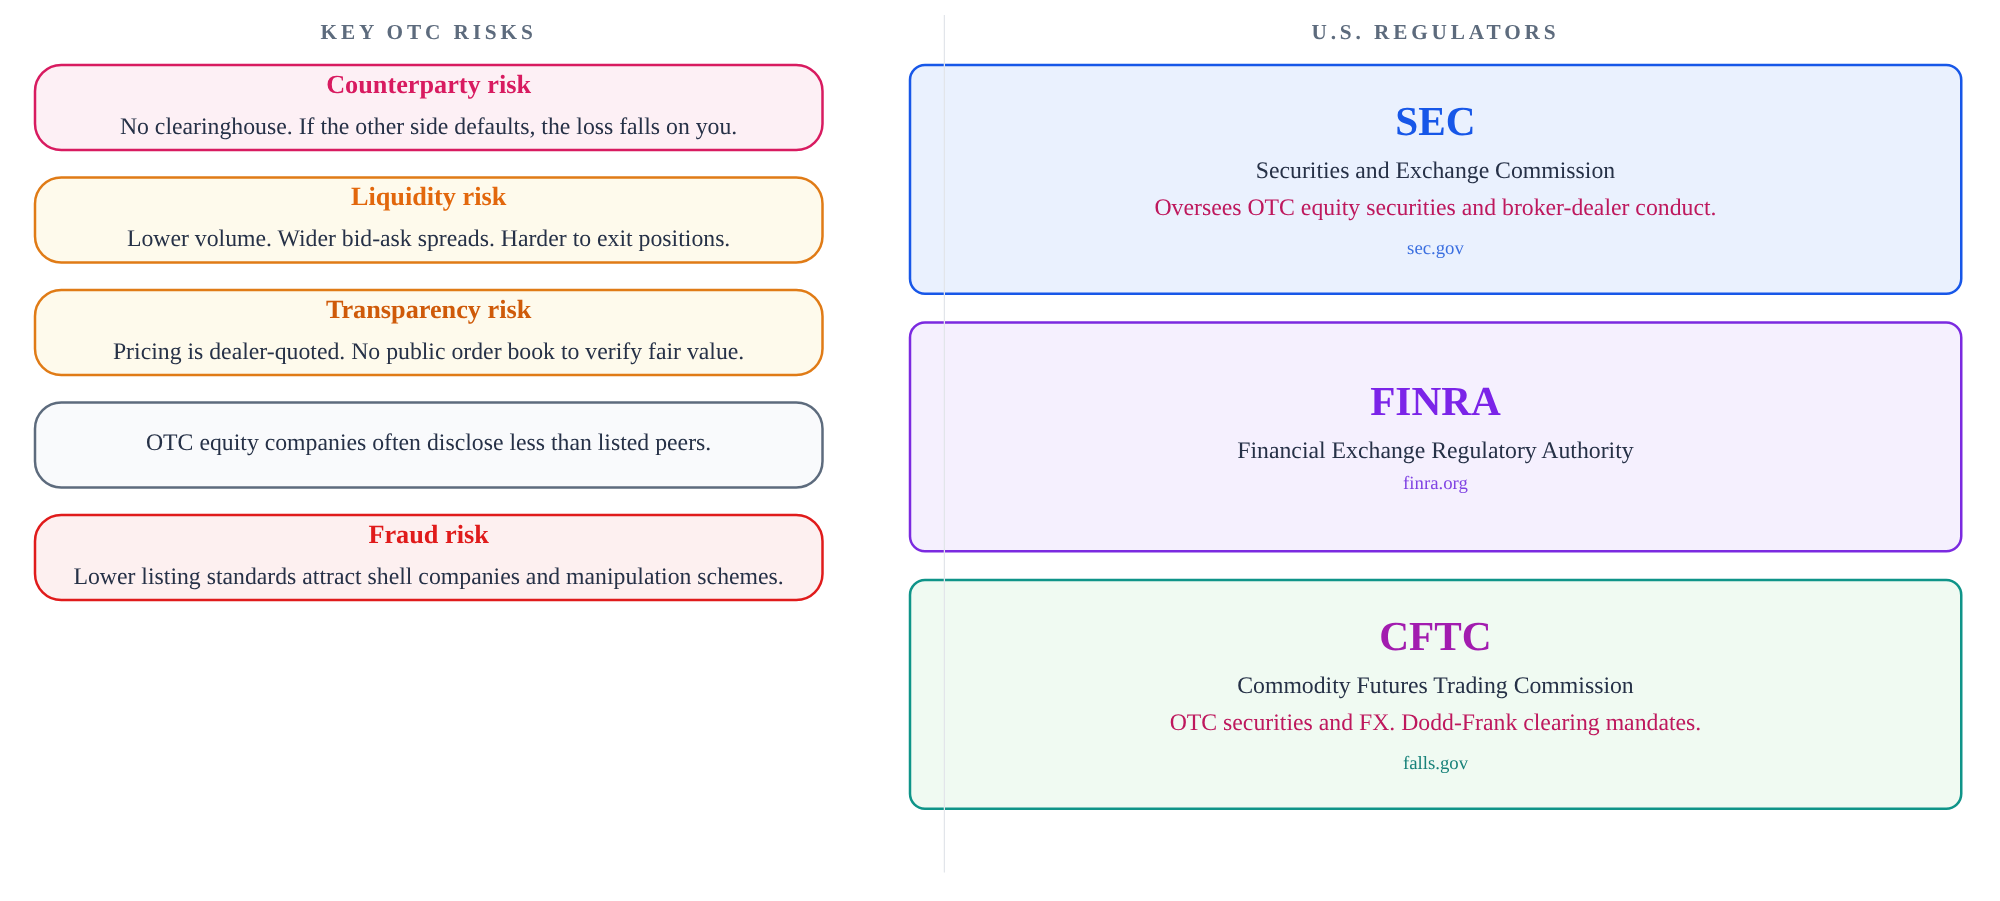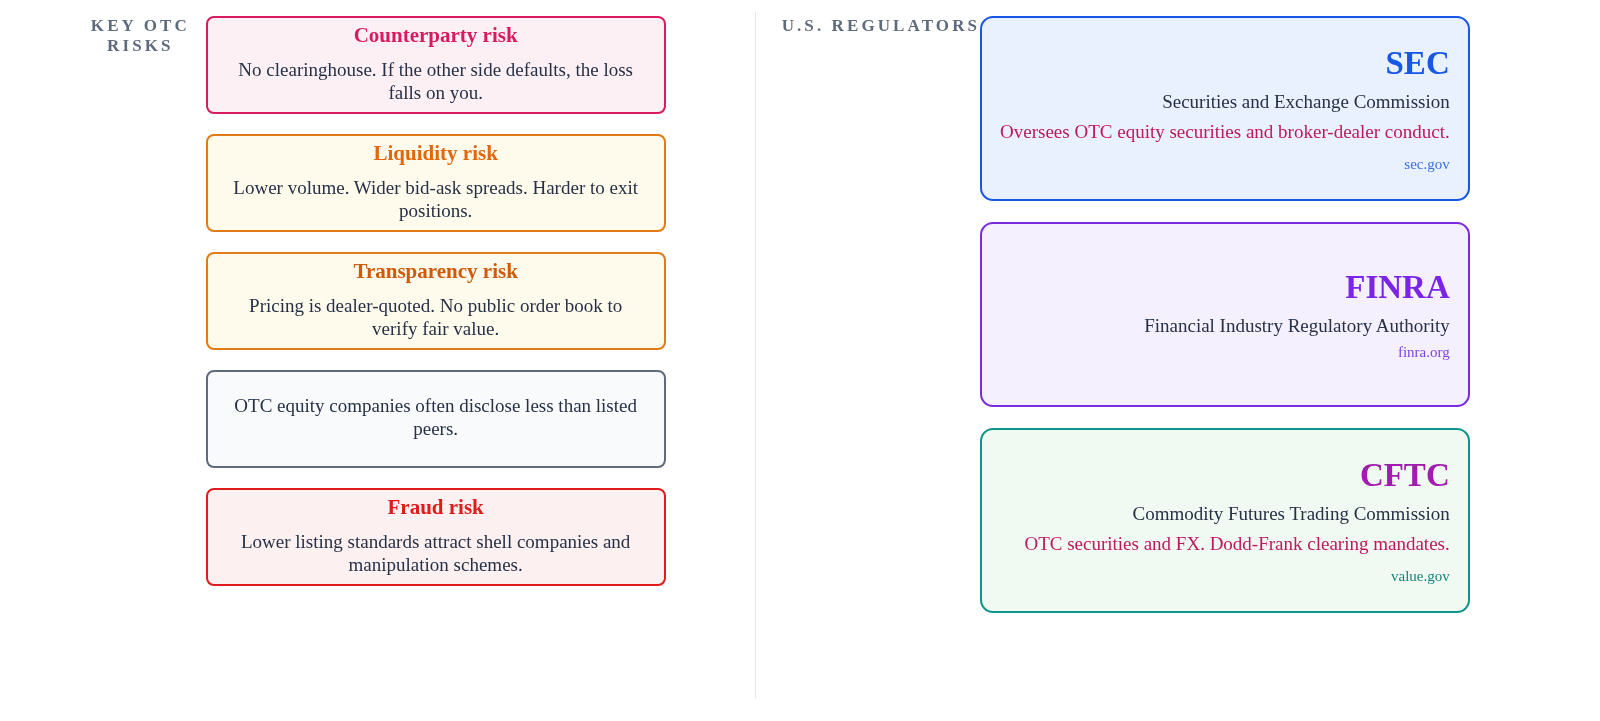--- a/index.html
+++ b/index.html
@@ -24,22 +24,21 @@
     position: absolute;
     left: 755px;
     top: 12px;
     width: 1px;
     height: 686px;
     background: #e2e5ea;
   }
   .column {
     box-sizing: border-box;
     display: flex;
-    flex-direction: row;
-    margin-left: 48px;
+    flex-direction: column;
   }
   .col-left {
     width: 755px;
     padding: 16px 44px 0 27px;
   }
   .col-right {
     width: 967px;
     padding: 16px 30px 0 24px;
   }
   .section-title {
@@ -52,27 +51,27 @@
     margin: 0 0 15px 0;
     text-transform: uppercase;
   }
   .col-right .section-title {
     margin-bottom: 15px;
   }
 
   
   .risk-card {
     box-sizing: border-box;
-    border-radius: 8px;
+    border-radius: 22px;
     border-width: 2px;
     border-style: solid;
     text-align: center;
     padding: 22px 18px 24px 18px;
     margin-bottom: 20px;
-    height: 98px;
+    height: 70px;
     display: flex;
     flex-direction: column;
     justify-content: center;
   }
   .risk-title {
     font-weight: bold;
     font-size: 21px;
     margin: 0 0 12px 0;
     line-height: 1.1;
   }
@@ -82,21 +81,21 @@
     margin: 0;
     line-height: 1.2;
   }
 
   
   .reg-card {
     box-sizing: border-box;
     border-radius: 13px;
     border-width: 2.5px;
     border-style: solid;
-    text-align: right;
+    text-align: center;
     padding: 20px 18px 18px 18px;
     margin-bottom: 21px;
     height: 185px;
     display: flex;
     flex-direction: column;
     justify-content: center;
   }
   .reg-abbr {
     font-weight: bold;
     font-size: 33px;
@@ -159,25 +158,25 @@
     <h2 class="section-title">U.S. Regulators</h2>
     <div id="reg-list">
         <div class="reg-card" style="border-color: rgb(23, 87, 232); background: rgb(234, 241, 254);">
           <p class="reg-abbr" style="color: rgb(23, 87, 232);">SEC</p>
           <p class="reg-fullname">Securities and Exchange Commission</p>
           <p class="reg-role">Oversees OTC equity securities and broker-dealer conduct.</p>
           <a class="reg-link" style="color: rgb(59, 111, 224);">sec.gov</a>
         </div>
         <div class="reg-card" style="border-color: rgb(123, 42, 224); background: rgb(245, 240, 254);">
           <p class="reg-abbr" style="color: rgb(123, 36, 232);">FINRA</p>
-          <p class="reg-fullname">Financial Industry Regulatory Authority</p>
+          <p class="reg-fullname">Financial Exchange Regulatory Authority</p>
           <a class="reg-link" style="color: rgb(128, 68, 227);">finra.org</a>
         </div>
         <div class="reg-card" style="border-color: rgb(15, 148, 137); background: rgb(240, 250, 242);">
           <p class="reg-abbr" style="color: #a21caf;">CFTC</p>
           <p class="reg-fullname">Commodity Futures Trading Commission</p>
           <p class="reg-role">OTC securities and FX. Dodd-Frank clearing mandates.</p>
-          <a class="reg-link" style="color: rgb(24, 130, 122);">value.gov</a>
+          <a class="reg-link" style="color: rgb(24, 130, 122);">falls.gov</a>
         </div>
       </div>
   </div>
 
 </div>
 
 </body></html>

